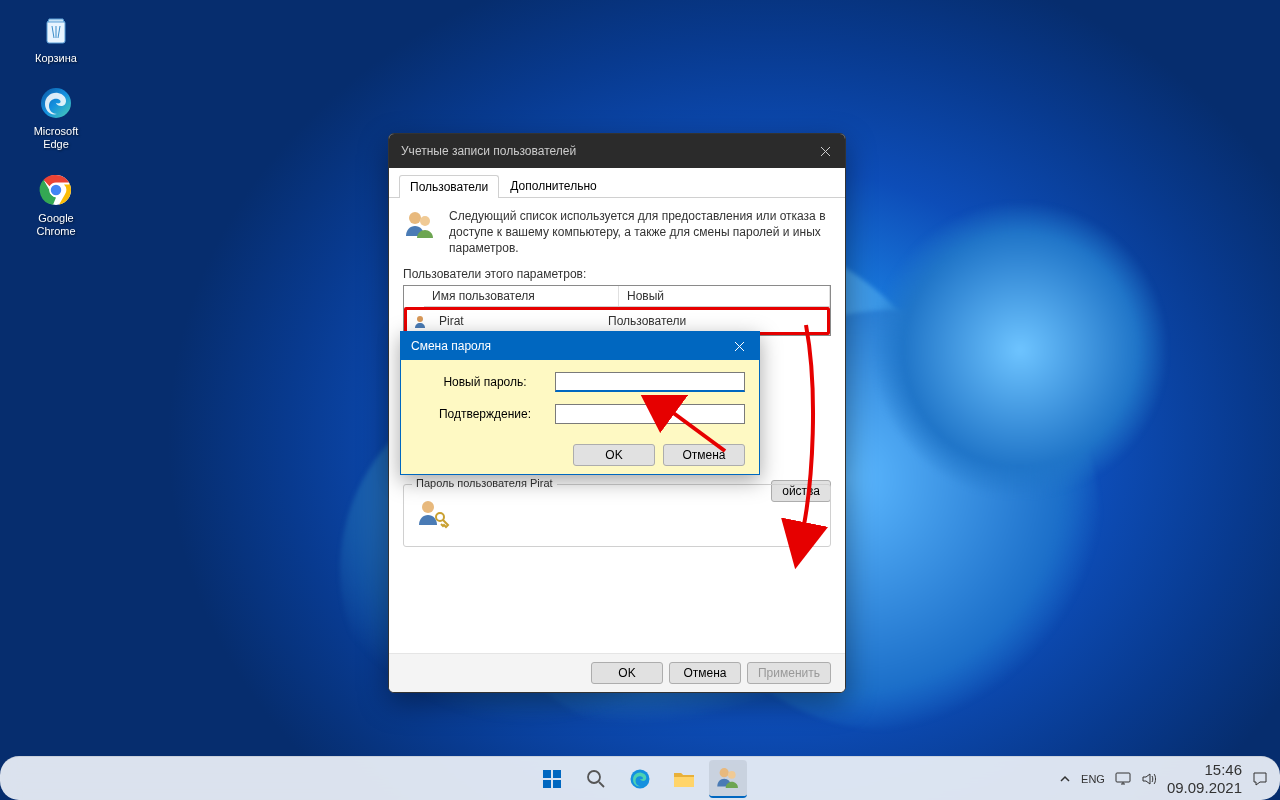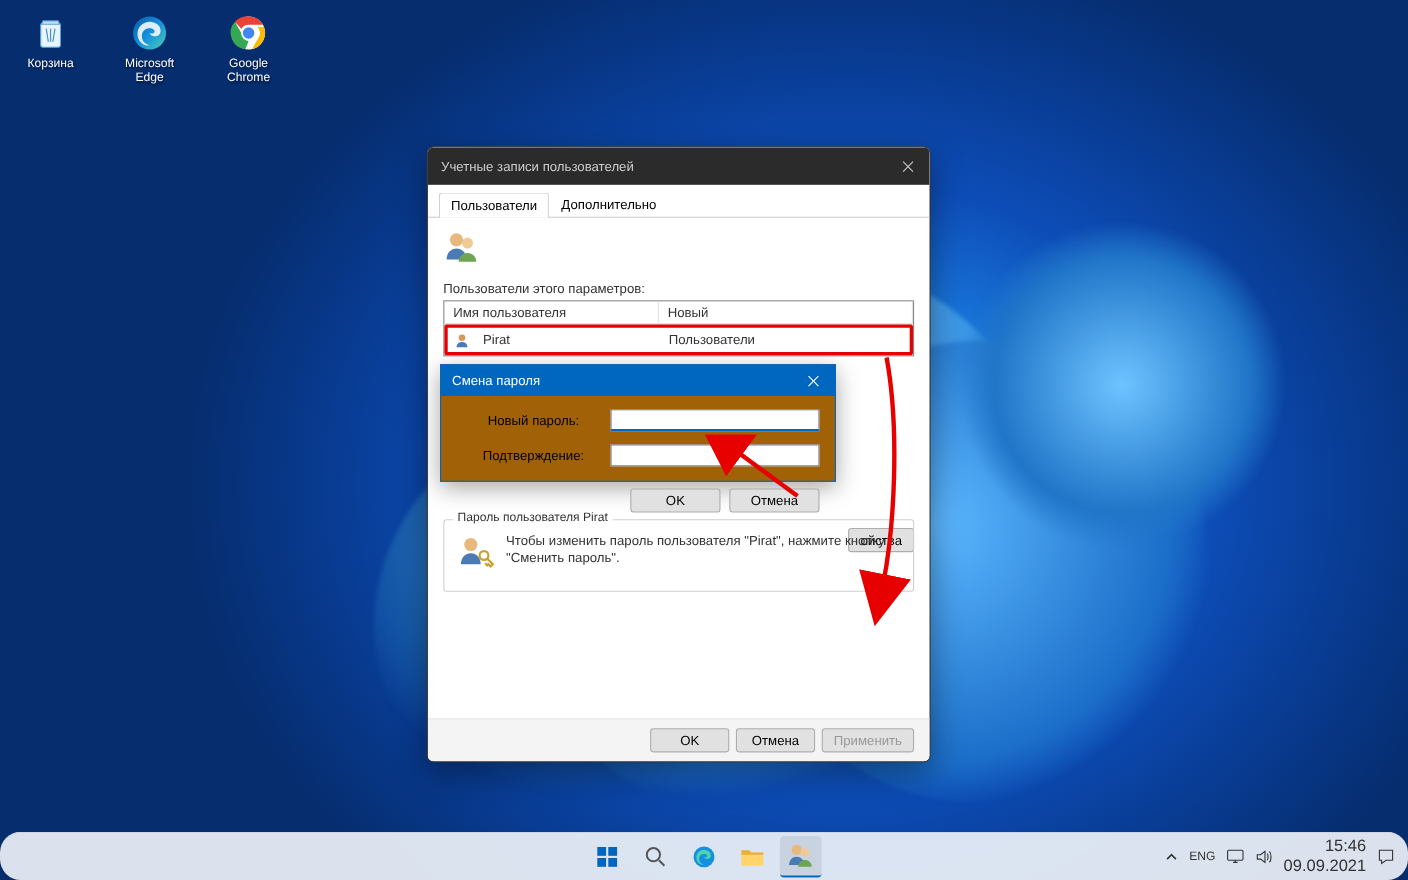--- a/index.html
+++ b/index.html
@@ -9,21 +9,21 @@
   position: absolute; inset: 0;
   background: radial-gradient(ellipse 600px 500px at 60% 55%, #4fb0ff 0%, #1a7de0 30%, #0d4db8 55%, #083a8f 80%, #062d6e 100%);
   overflow: hidden;
 }
 .bloom { position: absolute; border-radius: 50%; filter: blur(2px); }
 .b1 { width: 520px; height: 520px; left: 450px; top: 230px; background: radial-gradient(circle at 30% 30%, #7ec9ff, #2b8be0 60%, transparent 70%); transform: rotate(15deg); }
 .b2 { width: 420px; height: 420px; left: 680px; top: 310px; background: radial-gradient(circle at 40% 40%, #5cb8ff, #1c6fc9 60%, transparent 72%); }
 .b3 { width: 380px; height: 380px; left: 340px; top: 380px; background: radial-gradient(circle at 50% 30%, #4aa8ef, #1558a8 55%, transparent 70%); }
 .b4 { width: 300px; height: 300px; left: 870px; top: 200px; background: radial-gradient(circle at 50% 50%, #6ec4ff, #2075c8 55%, transparent 70%); }
 
-.desktop-icons { position: absolute; top: 10px; left: 10px; display: flex; flex-direction: row; gap: 18px; }
+.desktop-icons { position: absolute; top: 10px; left: 20px; display: flex; flex-direction: column; gap: 18px; }
 .desktop-icon { width: 72px; display: flex; flex-direction: column; align-items: center; gap: 2px; cursor: pointer; }
 .desktop-icon .ico { width: 40px; height: 40px; display: flex; align-items: center; justify-content: center; }
 .desktop-icon .lbl { color: #fff; font-size: 11px; text-align: center; text-shadow: 1px 1px 2px rgba(0,0,0,0.6); line-height: 1.2; }
 
 .window-main {
   position: absolute; left: 388px; top: 133px; width: 458px; height: 560px;
   background: #fff; border: 1px solid #333; border-radius: 6px; box-shadow: 0 10px 30px rgba(0,0,0,0.4);
   display: flex; flex-direction: column; overflow: hidden;
 }
 .titlebar-dark { height: 34px; background: #2b2b2b; color: #ccc; display: flex; align-items: center; padding: 0 8px 0 12px; font-size: 12px; }
@@ -32,39 +32,39 @@
 
 .tabs-row { display: flex; padding: 6px 10px 0 10px; border-bottom: 1px solid #d0d0d0; font-size: 12px; gap: 0; }
 .tab { padding: 4px 10px; border: 1px solid transparent; border-bottom: none; cursor: pointer; }
 .tab.active { border-color: #d0d0d0; background: #fff; border-radius: 3px 3px 0 0; position: relative; top: 1px; }
 
 .content { padding: 10px 14px 10px 14px; font-size: 12px; color: #333; flex: 1; position: relative; }
 .desc-row { display: flex; gap: 10px; margin-bottom: 10px; }
 .desc-row .icon { width: 36px; flex-shrink: 0; }
 .userlist-label { margin: 6px 0 4px 0; }
 .userlist { border: 1px solid #8a8a8a; background: #fff; }
-.userlist-header { display: flex; font-size: 12px; border-bottom: 1px solid #d0d0d0; }
+.userlist-header { display: flex; font-size: 12px; border-bottom: 1px solid #d0d0d0; margin-left: 20px; }
 .userlist-header .col { padding: 3px 8px; border-right: 1px solid #e0e0e0; }
 .col-user { width: 195px; }
 .col-group { flex: 1; }
 .userlist-row { display: flex; font-size: 12px; padding: 2px 0; }
 .userlist-row .cell { padding: 2px 6px; display: flex; align-items: flex-end; gap: 12px; }
 .highlight-red { border: 3px solid #e60000; border-radius: 2px; }
 
 .groupbox { border: 1px solid #d0d0d0; border-radius: 3px; padding: 10px 10px 12px 10px; margin-top: 148px; position: relative; }
 .groupbox-title { position: absolute; top: -8px; left: 8px; background: #fff; padding: 0 4px; font-size: 11px; }
 .groupbox-body { display: flex; gap: 10px; align-items: flex-start; }
 .btn-row-bottom { display: flex; justify-content: flex-end; gap: 6px; padding: 8px 14px; border-top: 1px solid #e5e5e5; background: #f4f4f4; }
 
 .win-btn { min-width: 72px; height: 22px; font-size: 12px; border: 1px solid #adadad; background: #e1e1e1; border-radius: 3px; cursor: pointer; padding: 0 10px; }
 .win-btn.disabled { color: #999; cursor: default; }
 
 .password-dialog {
-  position: absolute; left: 400px; top: 331px; width: 360px; height: 107px;
-  background: #a16207; border: 1px solid #0067c0; box-shadow: 0 6px 20px rgba(0,0,0,0.35);
+  position: absolute; left: 400px; top: 331px; width: 360px; height: 144px;
+  background: #fef9c3; border: 1px solid #0067c0; box-shadow: 0 6px 20px rgba(0,0,0,0.35);
   display: flex; flex-direction: column;
 }
 .titlebar-blue { height: 28px; background: #0067c0; color: #fff; display: flex; align-items: center; padding: 0 0 0 10px; font-size: 12px; }
 .titlebar-blue .title { flex: 1; }
 .titlebar-blue .close { width: 40px; height: 28px; display: flex; align-items: center; justify-content: center; cursor: pointer; }
 .pd-body { padding: 12px 14px 8px 14px; font-size: 12px; }
 .pd-row { display: flex; align-items: center; margin-bottom: 12px; }
 .pd-row label { width: 140px; text-align: center; }
 .pd-row input { flex: 1; height: 20px; border: 1px solid #7a7a7a; padding: 0 4px; font-size: 12px; }
 .pd-row input.focused { border-bottom: 2px solid #0067c0; }
@@ -154,20 +154,21 @@
   <div class="content">
     <div class="desc-row">
       <div class="icon">
         <svg width="34" height="34" viewBox="0 0 34 34">
             <circle cx="12" cy="10" r="6" fill="#e8b97d"></circle>
             <path d="M3 28c0-6 4-10 9-10s9 4 9 10z" fill="#4a7bb5"></path>
             <circle cx="22" cy="13" r="5" fill="#f0ca95"></circle>
             <path d="M14 30c0-5 4-8 8-8s8 3 8 8z" fill="#6da552"></path>
           </svg>
       </div>
+      <div style="line-height:1.35">Следующий список используется для предоставления или отказа в доступе к вашему компьютеру, а также для смены паролей и иных параметров.</div>
     </div>
 
     <div class="userlist-label">Пользователи этого параметров:</div>
 
     <div class="userlist">
       <div class="userlist-header">
         <div class="col col-user">Имя пользователя</div>
         <div class="col col-group">Новый</div>
       </div>
       <div class="highlight-red">
@@ -191,21 +192,20 @@
       <div class="groupbox-body">
         <div>
           <svg width="36" height="36" viewBox="0 0 36 36">
               <circle cx="14" cy="12" r="6" fill="#e8b97d"></circle>
               <path d="M5 30c0-6 4-10 9-10s9 4 9 10z" fill="#4a7bb5"></path>
               <circle cx="26" cy="22" r="4" fill="none" stroke="#c9a030" stroke-width="2"></circle>
               <path d="M29 25l5 5-2 2-2-2-1 1-2-2" stroke="#c9a030" stroke-width="2" fill="none"></path>
             </svg>
         </div>
         <div style="flex:1">
-          <div style="line-height:1.35;margin-bottom:10px">Чтобы изменить пароль пользователя "Pirat", нажмите кнопку "Сменить пароль".</div>
         </div>
       </div>
     </div>
   </div>
 
   <div class="btn-row-bottom">
     <button class="win-btn">OK</button>
     <button class="win-btn">Отмена</button>
     <button class="win-btn disabled">Применить</button>
   </div>

